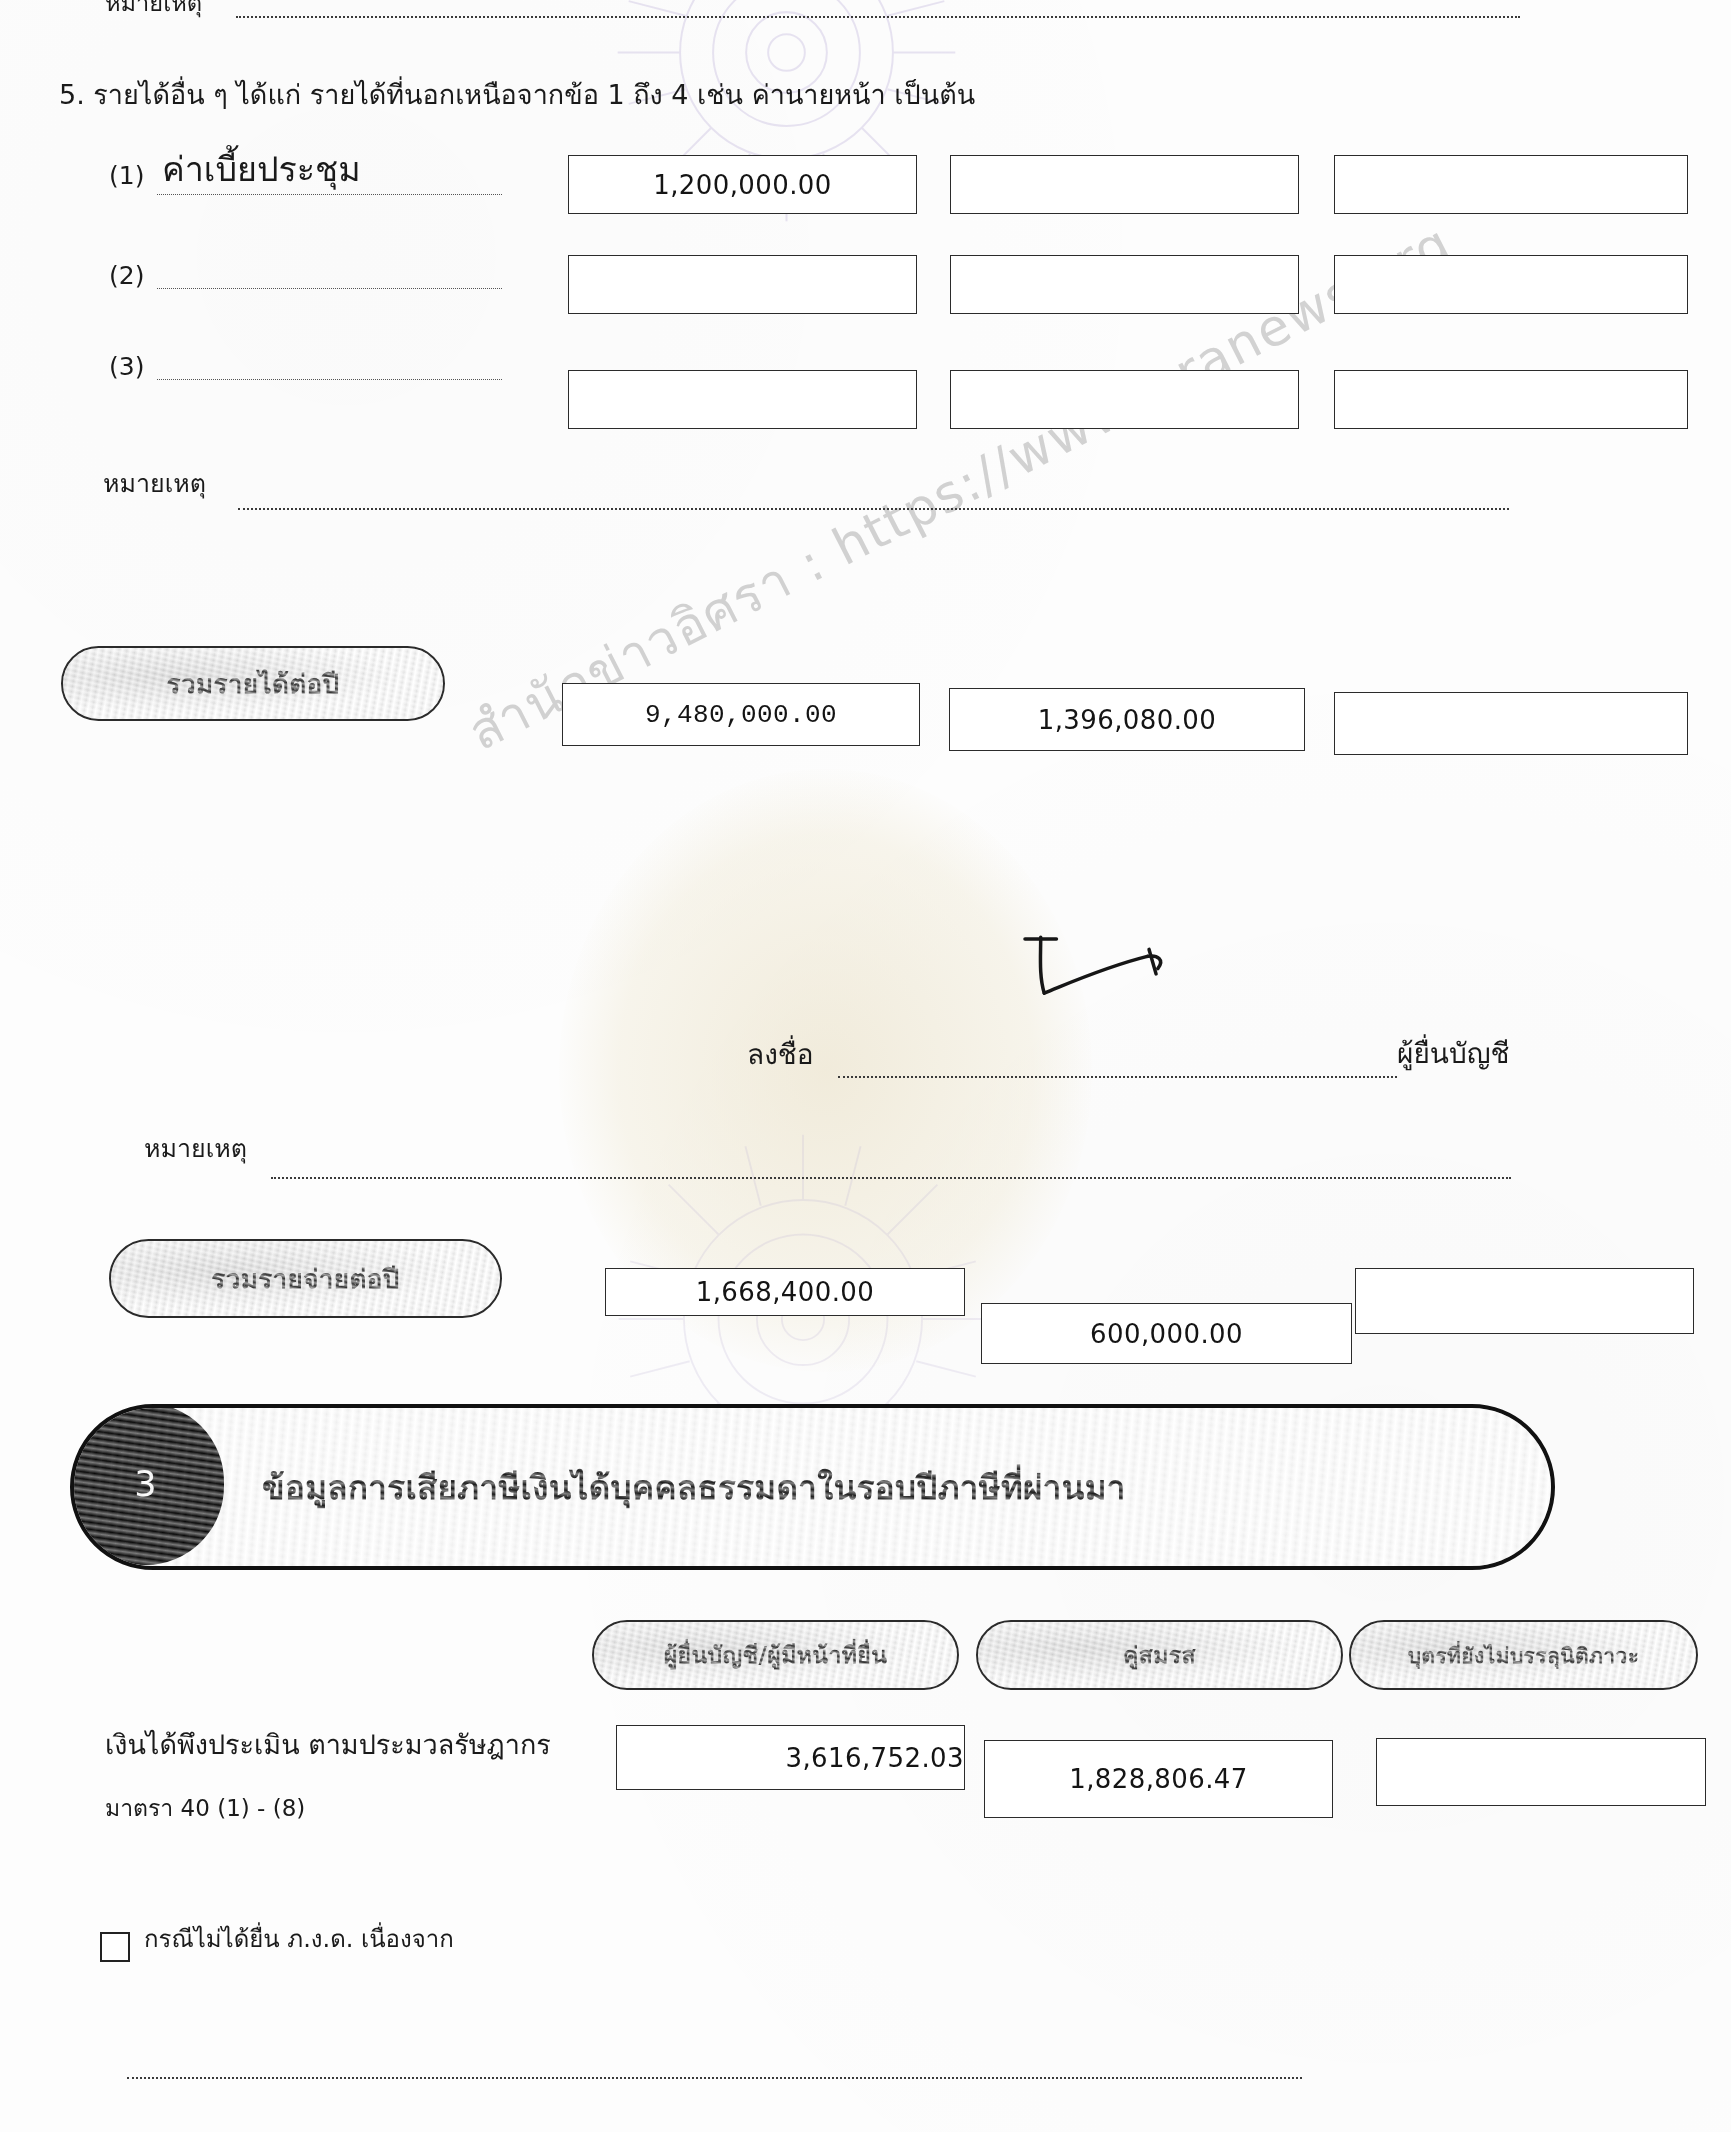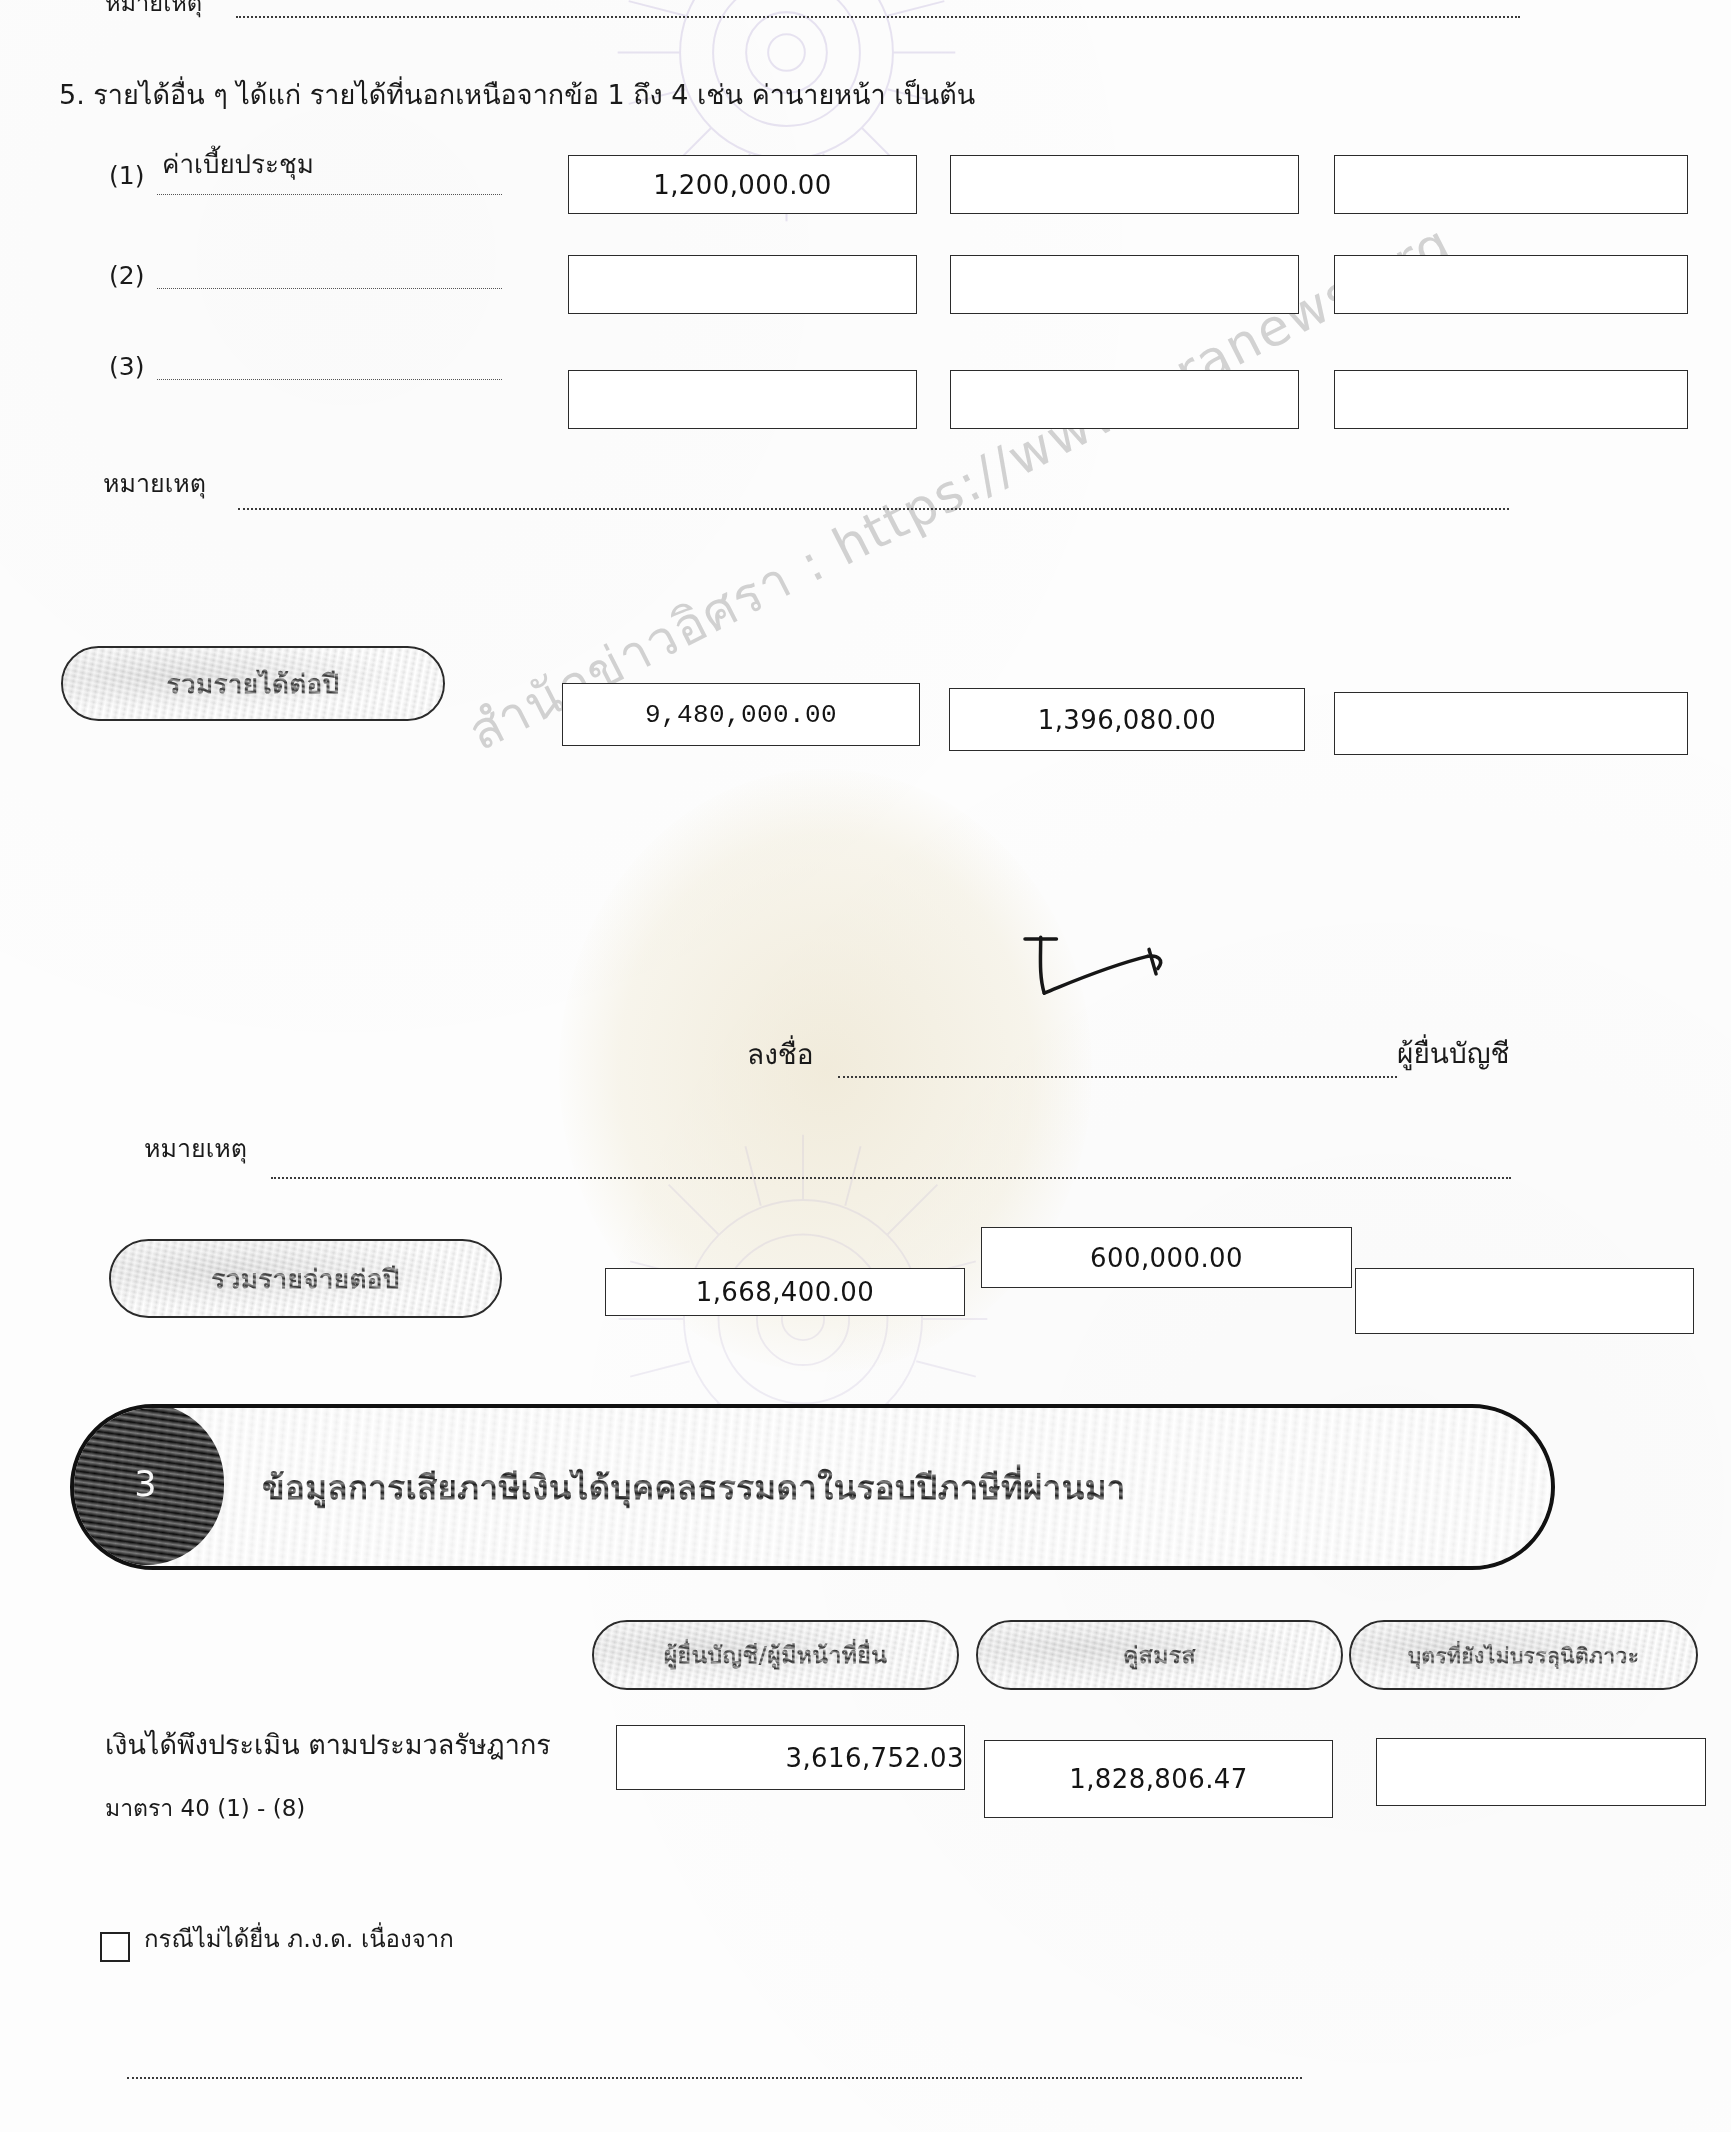--- a/index.html
+++ b/index.html
@@ -265,21 +265,21 @@
 
   <div class="wm wm-diag th">สำนักข่าวอิศรา : https://www.isranews.org</div>
   <div class="wm wm-agency">ISRANEWS AGENCY</div>
 
   <div class="t th" style="left:105px; top:-10.5px; font-size:23.6px;">หมายเหตุ</div>
   <div class="dots" style="left:236px; top:15.7px; width:1284px;"></div>
 
   <div class="t th" style="left:59px; top:79px; font-size:27px;">5. รายได้อื่น ๆ ได้แก่ รายได้ที่นอกเหนือจากข้อ 1 ถึง 4  เช่น  ค่านายหน้า  เป็นต้น</div>
 
   <div class="t th" style="left:109px; top:162px; font-size:25px;">(1)</div>
-  <div class="t th" style="left:162px; top:150px; font-size:26px;">ค่าเบี้ยประชุม</div>
+  <div class="t th" style="left:162px; top:150px; font-size:34px;">ค่าเบี้ยประชุม</div>
   <div class="dots-fine" style="left:157px; top:194px; width:345px;"></div>
 
   <div class="box" style="left:520px; top:155px; width:349px; height:59px;">
     <span class="val" style="right:auto; left:0; width:100%; text-align:center;">1,200,000.00</span>
   </div>
   <div class="box" style="left:902px; top:155px; width:349px; height:59px;">
     <span class="val" style="right:auto; left:0; width:100%; text-align:center;"></span>
   </div>
   <div class="box" style="left:1286px; top:155px; width:354px; height:59px;">
     <span class="val" style="right:auto; left:0; width:100%; text-align:center;"></span>
@@ -346,21 +346,21 @@
 
   <div class="t th" style="left:144px; top:1135px; font-size:25px;">หมายเหตุ</div>
   <div class="dots" style="left:271px; top:1177px; width:1240px;"></div>
 
   <div class="pill smudge" style="left:109px; top:1239px; width:393px; height:79px;">
     <div class="ptxt">รวมรายจ่ายต่อปี</div>
   </div>
   <div class="box" style="left:557px; top:1268px; width:360px; height:48px;">
     <span class="val" style="right:auto; left:0; width:100%; text-align:center;">1,668,400.00</span>
   </div>
-  <div class="box" style="left:933px; top:1227px; width:371px; height:61px;">
+  <div class="box" style="left:933px; top:1303px; width:371px; height:61px;">
     <span class="val" style="right:auto; left:0; width:100%; text-align:center;">600,000.00</span>
   </div>
   <div class="box" style="left:1307px; top:1268px; width:339px; height:66px;">
     <span class="val" style="right:auto; left:0; width:100%; text-align:center;"></span>
   </div>
 
   <div class="banner banner-smudge">
     <div class="banner-num">3</div>
     <div class="banner-title">ข้อมูลการเสียภาษีเงินได้บุคคลธรรมดาในรอบปีภาษีที่ผ่านมา</div>
   </div>

